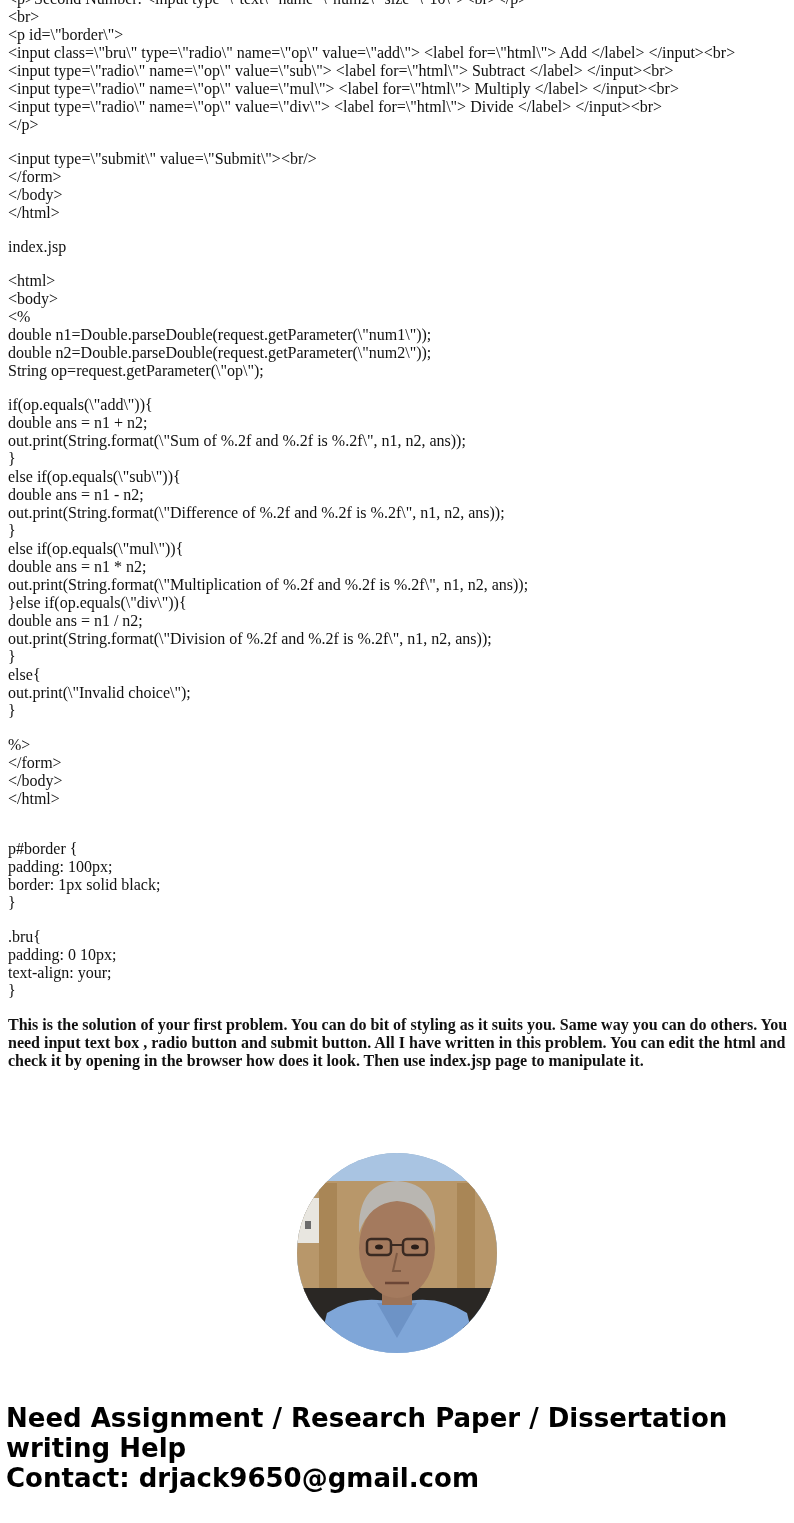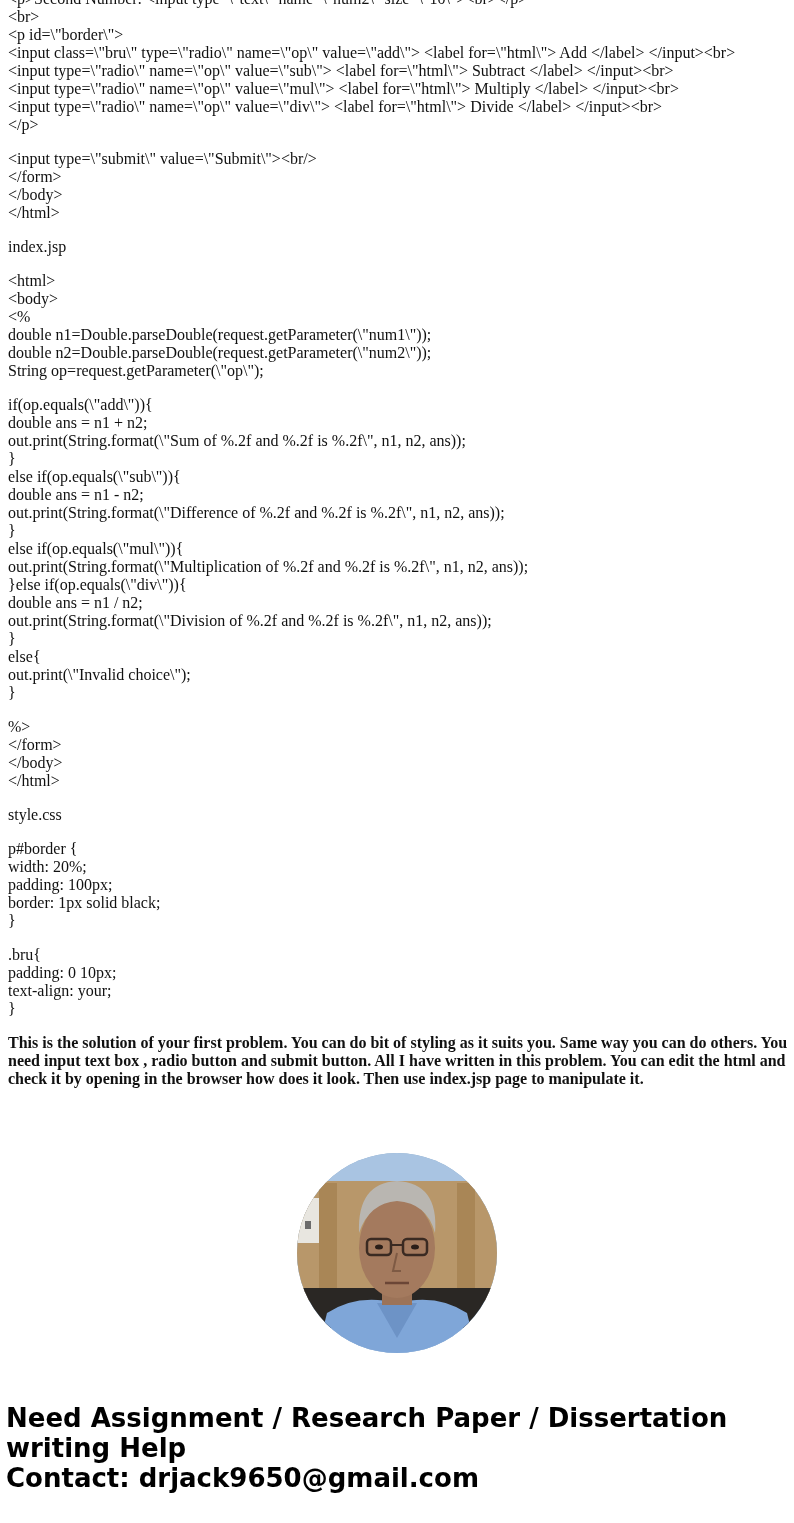--- a/index.html
+++ b/index.html
@@ -99,42 +99,41 @@
     <span class="gap"></span>
     <span class="line">if(op.equals(\"add\")){</span>
     <span class="line">double ans = n1 + n2;</span>
     <span class="line">out.print(String.format(\"Sum of %.2f and %.2f is %.2f\", n1, n2, ans));</span>
     <span class="line">}</span>
     <span class="line">else if(op.equals(\"sub\")){</span>
     <span class="line">double ans = n1 - n2;</span>
     <span class="line">out.print(String.format(\"Difference of %.2f and %.2f is %.2f\", n1, n2, ans));</span>
     <span class="line">}</span>
     <span class="line">else if(op.equals(\"mul\")){</span>
+    <span class="line">double ans = n1 * n2;</span>
     <span class="line">out.print(String.format(\"Multiplication of %.2f and %.2f is %.2f\", n1, n2, ans));</span>
     <span class="line">}else if(op.equals(\"div\")){</span>
     <span class="line">double ans = n1 / n2;</span>
     <span class="line">out.print(String.format(\"Division of %.2f and %.2f is %.2f\", n1, n2, ans));</span>
     <span class="line">}</span>
     <span class="line">else{</span>
     <span class="line">out.print(\"Invalid choice\");</span>
     <span class="line">}</span>
     <span class="gap"></span>
     <span class="line">%&gt;</span>
     <span class="line">&lt;/form&gt;</span>
     <span class="line">&lt;/body&gt;</span>
     <span class="line">&lt;/html&gt;</span>
   </div>
 
   <span class="gap"></span>
-  <span class="line">style.css</span>
   <span class="gap"></span>
 
   <div>
     <span class="line">p#border {</span>
-    <span class="line">width: 20%;</span>
     <span class="line">padding: 100px;</span>
     <span class="line">border: 1px solid black;</span>
     <span class="line">}</span>
     <span class="gap"></span>
     <span class="line">.bru{</span>
     <span class="line">padding: 0 10px;</span>
     <span class="line">text-align: your;</span>
     <span class="line">}</span>
   </div>
 

